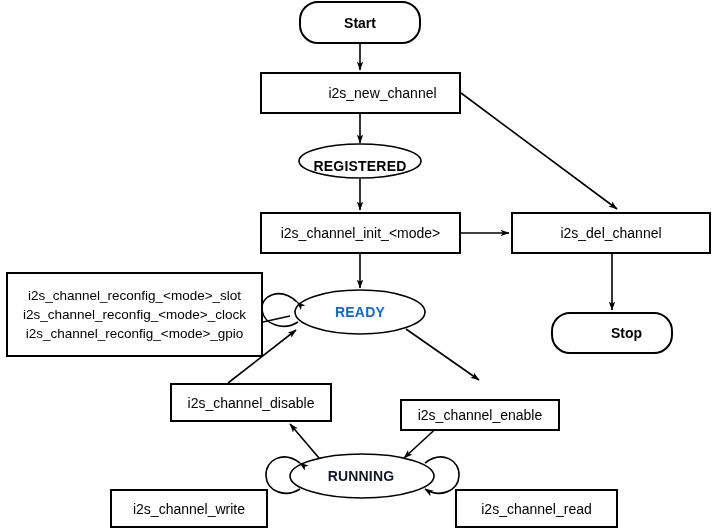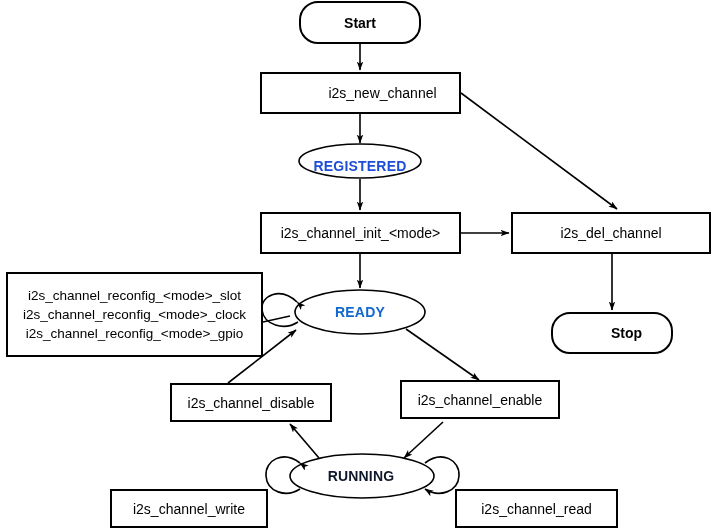--- a/index.html
+++ b/index.html
@@ -110,21 +110,21 @@
   </svg>
 
   <div class="node terminal" style="left:299px; top:1px; width:122px; height:43px;">
     <span>Start</span>
   </div>
 
   <div class="node proc" style="left:260px; top:72px; width:201px; height:42px;padding-left:44px;">
     <span>i2s_new_channel</span>
   </div>
 
-  <div class="state-label" style="left:299px; top:144px; width:122px; height:44px; color:#1d4ed8;">
+  <div class="state-label" style="left:299px; top:144px; width:122px; height:44px; color:#000000;">
     <span>REGISTERED</span>
   </div>
 
   <div class="node proc" style="left:260px; top:212px; width:201px; height:42px;">
     <span>i2s_channel_init_&lt;mode&gt;</span>
   </div>
 
   <div class="node proc" style="left:511px; top:212px; width:200px; height:42px;">
     <span>i2s_del_channel</span>
   </div>
@@ -140,21 +140,21 @@
   </div>
 
   <div class="state-label" style="left:300px; top:295px; width:120px; height:34px; color:#1268cc;">
     <span>READY</span>
   </div>
 
   <div class="node proc" style="left:170px; top:383px; width:162px; height:39px;">
     <span>i2s_channel_disable</span>
   </div>
 
-  <div class="node proc" style="left:400px; top:380px; width:160px; height:39px;">
+  <div class="node proc" style="left:400px; top:399px; width:160px; height:32px;">
     <span>i2s_channel_enable</span>
   </div>
 
   <div class="state-label" style="left:301px; top:459px; width:120px; height:34px; color:#0f172a;">
     <span>RUNNING</span>
   </div>
 
   <div class="node proc" style="left:110px; top:489px; width:158px; height:39px;">
     <span>i2s_channel_write</span>
   </div>

